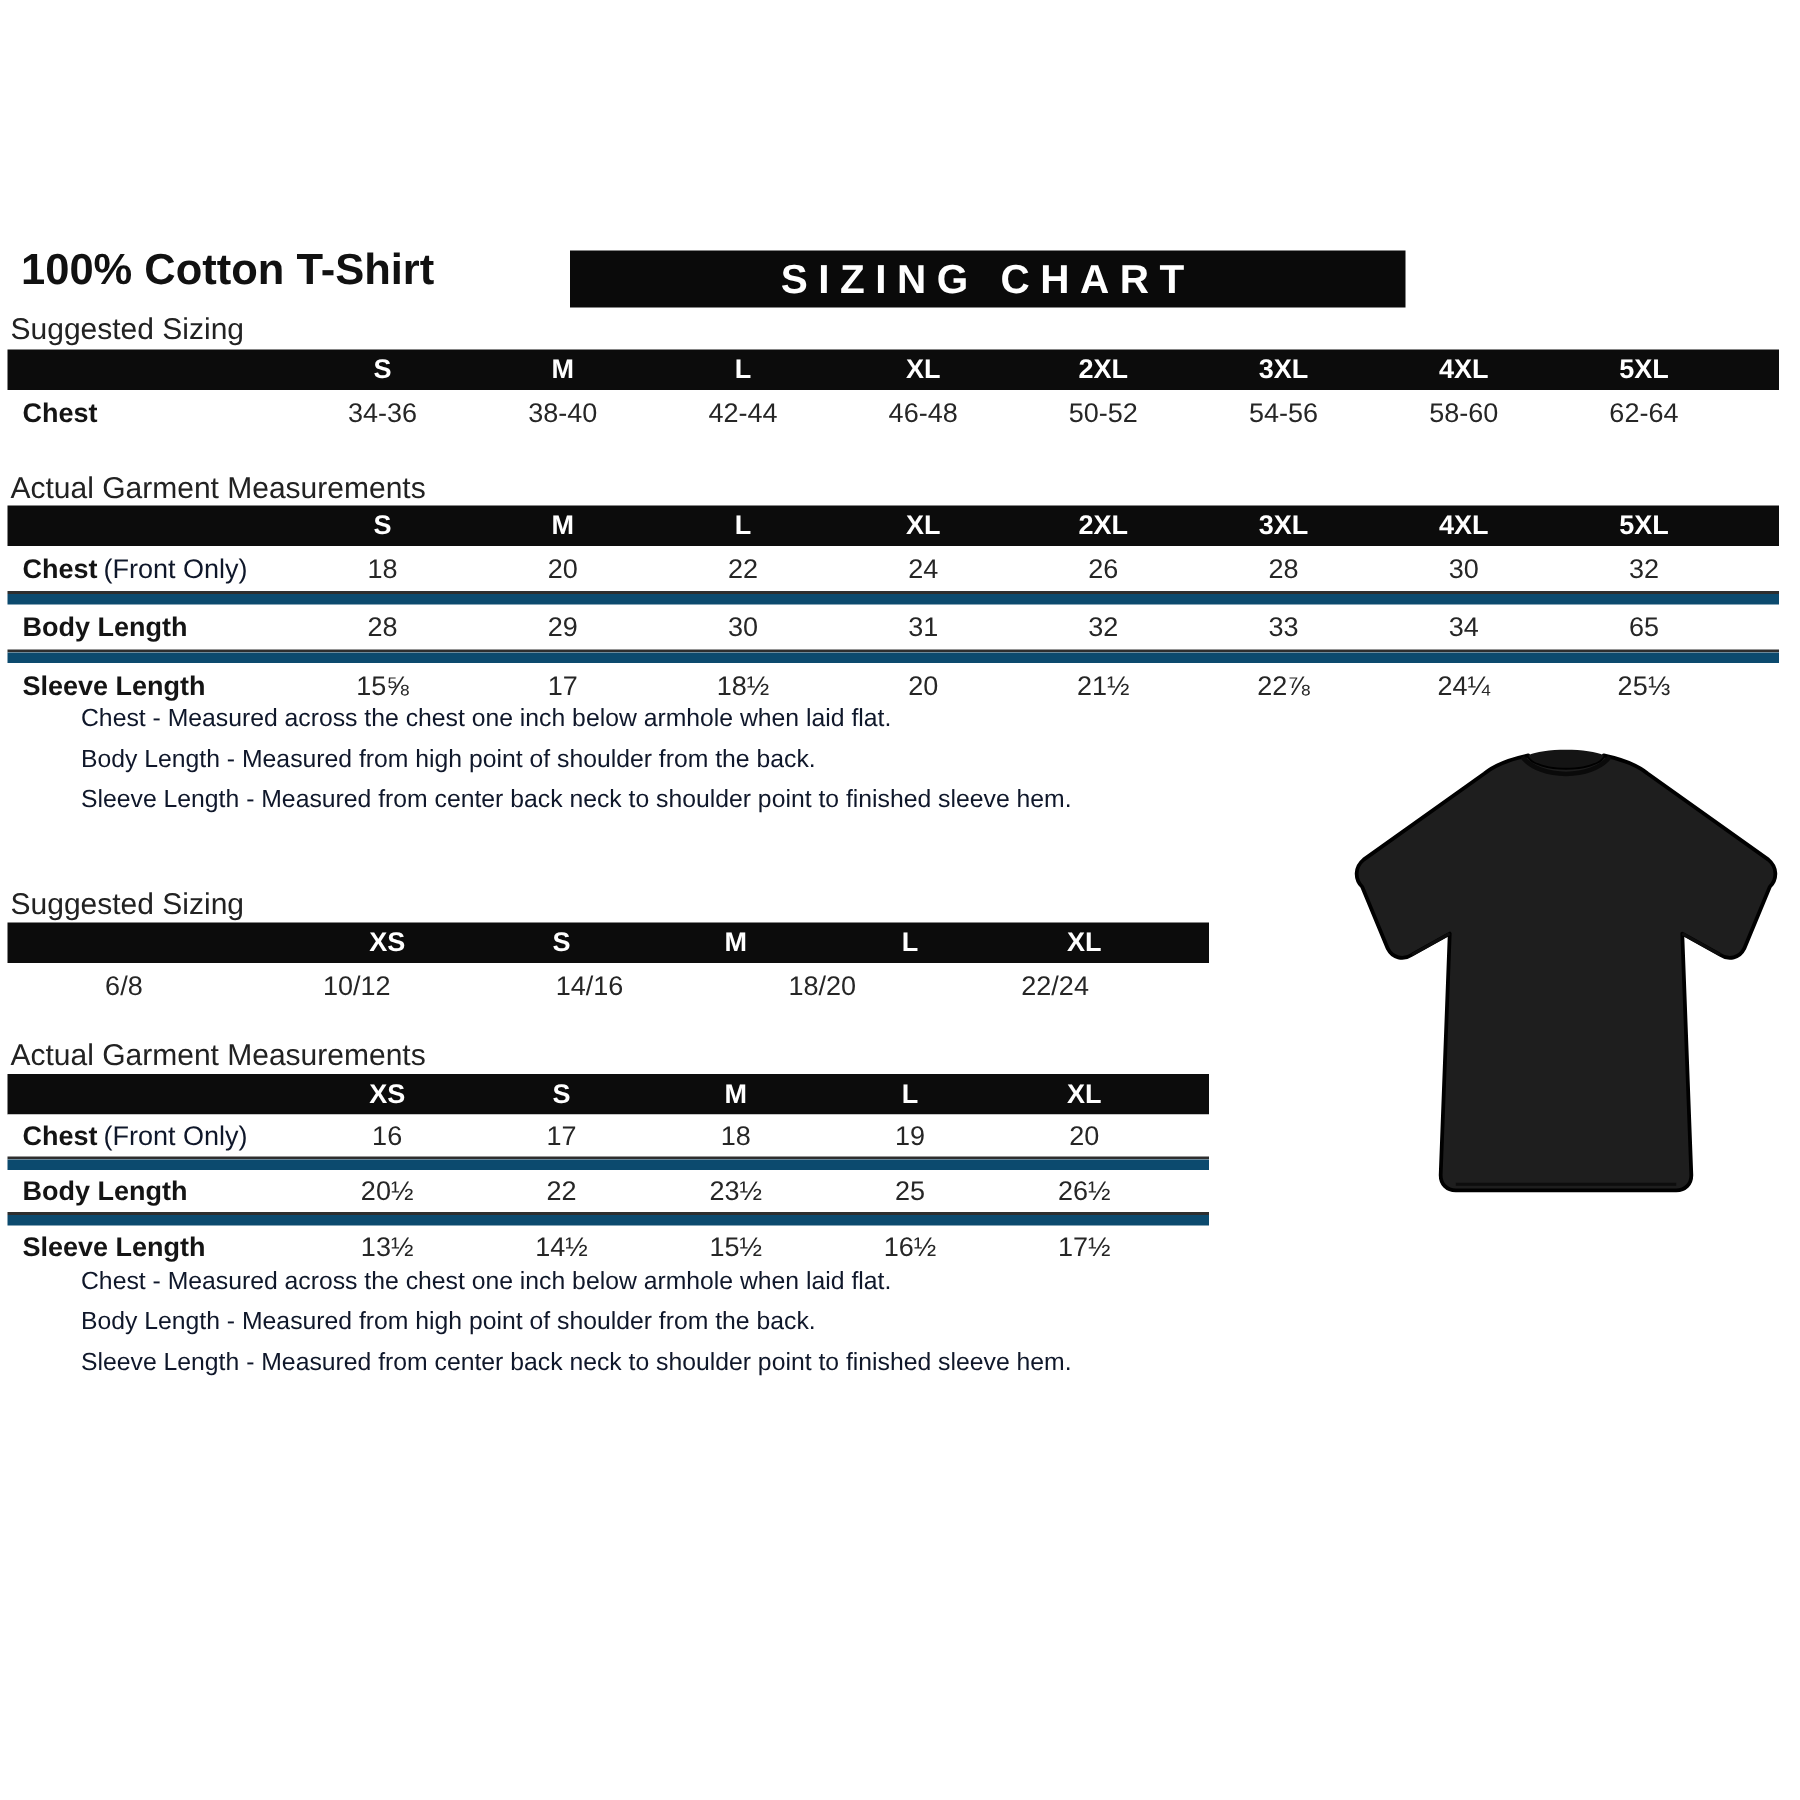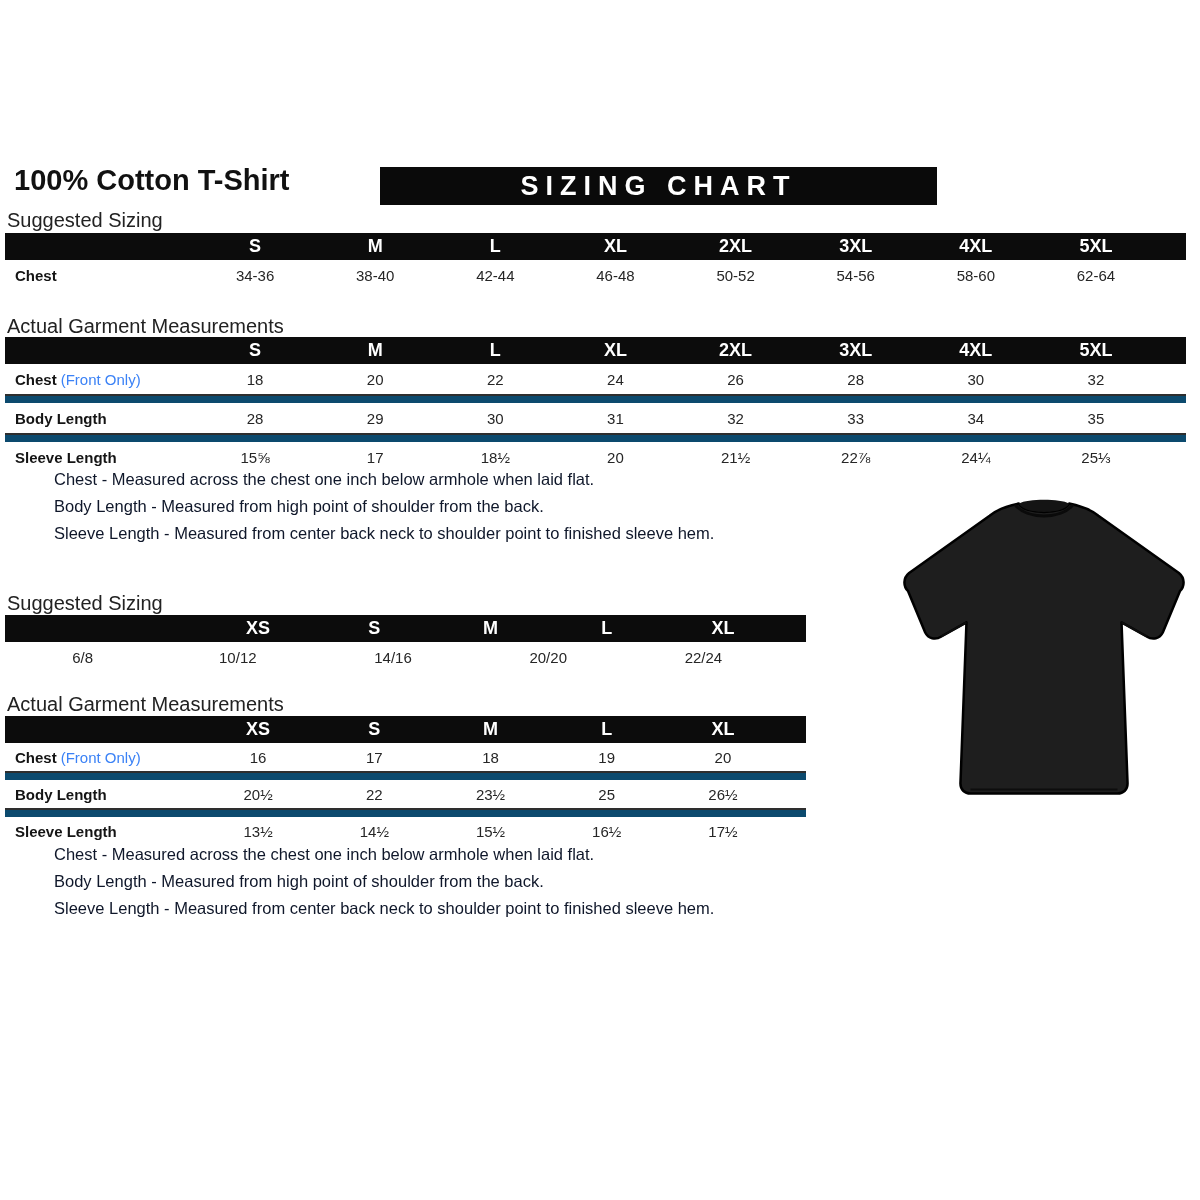--- a/index.html
+++ b/index.html
@@ -7,32 +7,32 @@
     position:relative;width:1200px;height:1200px;background:#ffffff;
     font-family:"Liberation Sans","DejaVu Sans",sans-serif;color:#1c1c1c;overflow:hidden;
   }
   .abs{position:absolute;}
   .h1{font-size:29px;font-weight:bold;color:#111;white-space:nowrap;}
   .banner{background:#0a0a0a;color:#ffffff;display:flex;align-items:center;justify-content:center;
           font-weight:bold;font-size:27px;letter-spacing:7px;white-space:nowrap;}
   .subhead{font-size:20px;color:#222;white-space:nowrap;}
   .tbl{display:block;}
   .thead{display:flex;background:#0c0c0c;color:#ffffff;font-weight:bold;font-size:18px;}
-  .trow{display:flex;font-size:15px;color:#262626;background:#fff;}
+  .trow{display:flex;font-size:18px;color:#262626;background:#fff;}
   .lbl{flex:0 0 auto;padding-left:10px;display:flex;align-items:center;white-space:nowrap;}
   .c{flex:1 1 0;text-align:center;display:flex;align-items:center;justify-content:center;}
   .fill{flex:0 0 auto;}
   .adult .lbl{width:180px;}
   .adult .fill{width:30px;}
   .youth .lbl{width:185px;}
   .youth .fill{width:25px;}
   .thead{height:27px;}
   .trow{height:30px;}
   .b{font-weight:bold;color:#141414;}
-  .sfx{font-weight:normal;color:#3b82f6;margin-left:4px;}
+  .sfx{font-weight:normal;color:#0f172a;margin-left:4px;}
   .div-dark{border-bottom:2px solid #2e2e2e;}
   .div-light{border-top:7px solid #0c4a6e;}
   .note{font-size:16.5px;color:#0f172a;line-height:27px;white-space:nowrap;margin-left:40px;}
 </style>
 </head>
 <body>
 
 <div id="stage">
 
   <div class="abs h1" style="left:14px;top:164px;">100% Cotton T-Shirt</div>
@@ -105,21 +105,21 @@
       <div class="lbl">
         <span class="b">Body Length</span>
       </div>
       <div class="c">28</div>
       <div class="c">29</div>
       <div class="c">30</div>
       <div class="c">31</div>
       <div class="c">32</div>
       <div class="c">33</div>
       <div class="c">34</div>
-      <div class="c">35</div>
+      <div class="c">65</div>
       <div class="fill"></div>
     </div>
     <div class="trow div-light">
       <div class="lbl">
         <span class="b">Sleeve Length</span>
       </div>
       <div class="c">15⅝</div>
       <div class="c">17</div>
       <div class="c">18½</div>
       <div class="c">20</div>
@@ -145,21 +145,21 @@
       <div class="c">S</div>
       <div class="c">M</div>
       <div class="c">L</div>
       <div class="c">XL</div>
       <div class="fill"></div>
     </div>
     <div class="trow">
       <div class="c">6/8</div>
       <div class="c">10/12</div>
       <div class="c">14/16</div>
-      <div class="c">20/20</div>
+      <div class="c">18/20</div>
       <div class="c">22/24</div>
       <div class="fill"></div>
     </div>
   </div>
 
   <div class="abs subhead" style="left:7px;top:693px;">Actual Garment Measurements</div>
 
   <div class="abs tbl youth" style="left:5px;top:716px;width:801px;">
     <div class="thead">
       <div class="lbl"></div>

